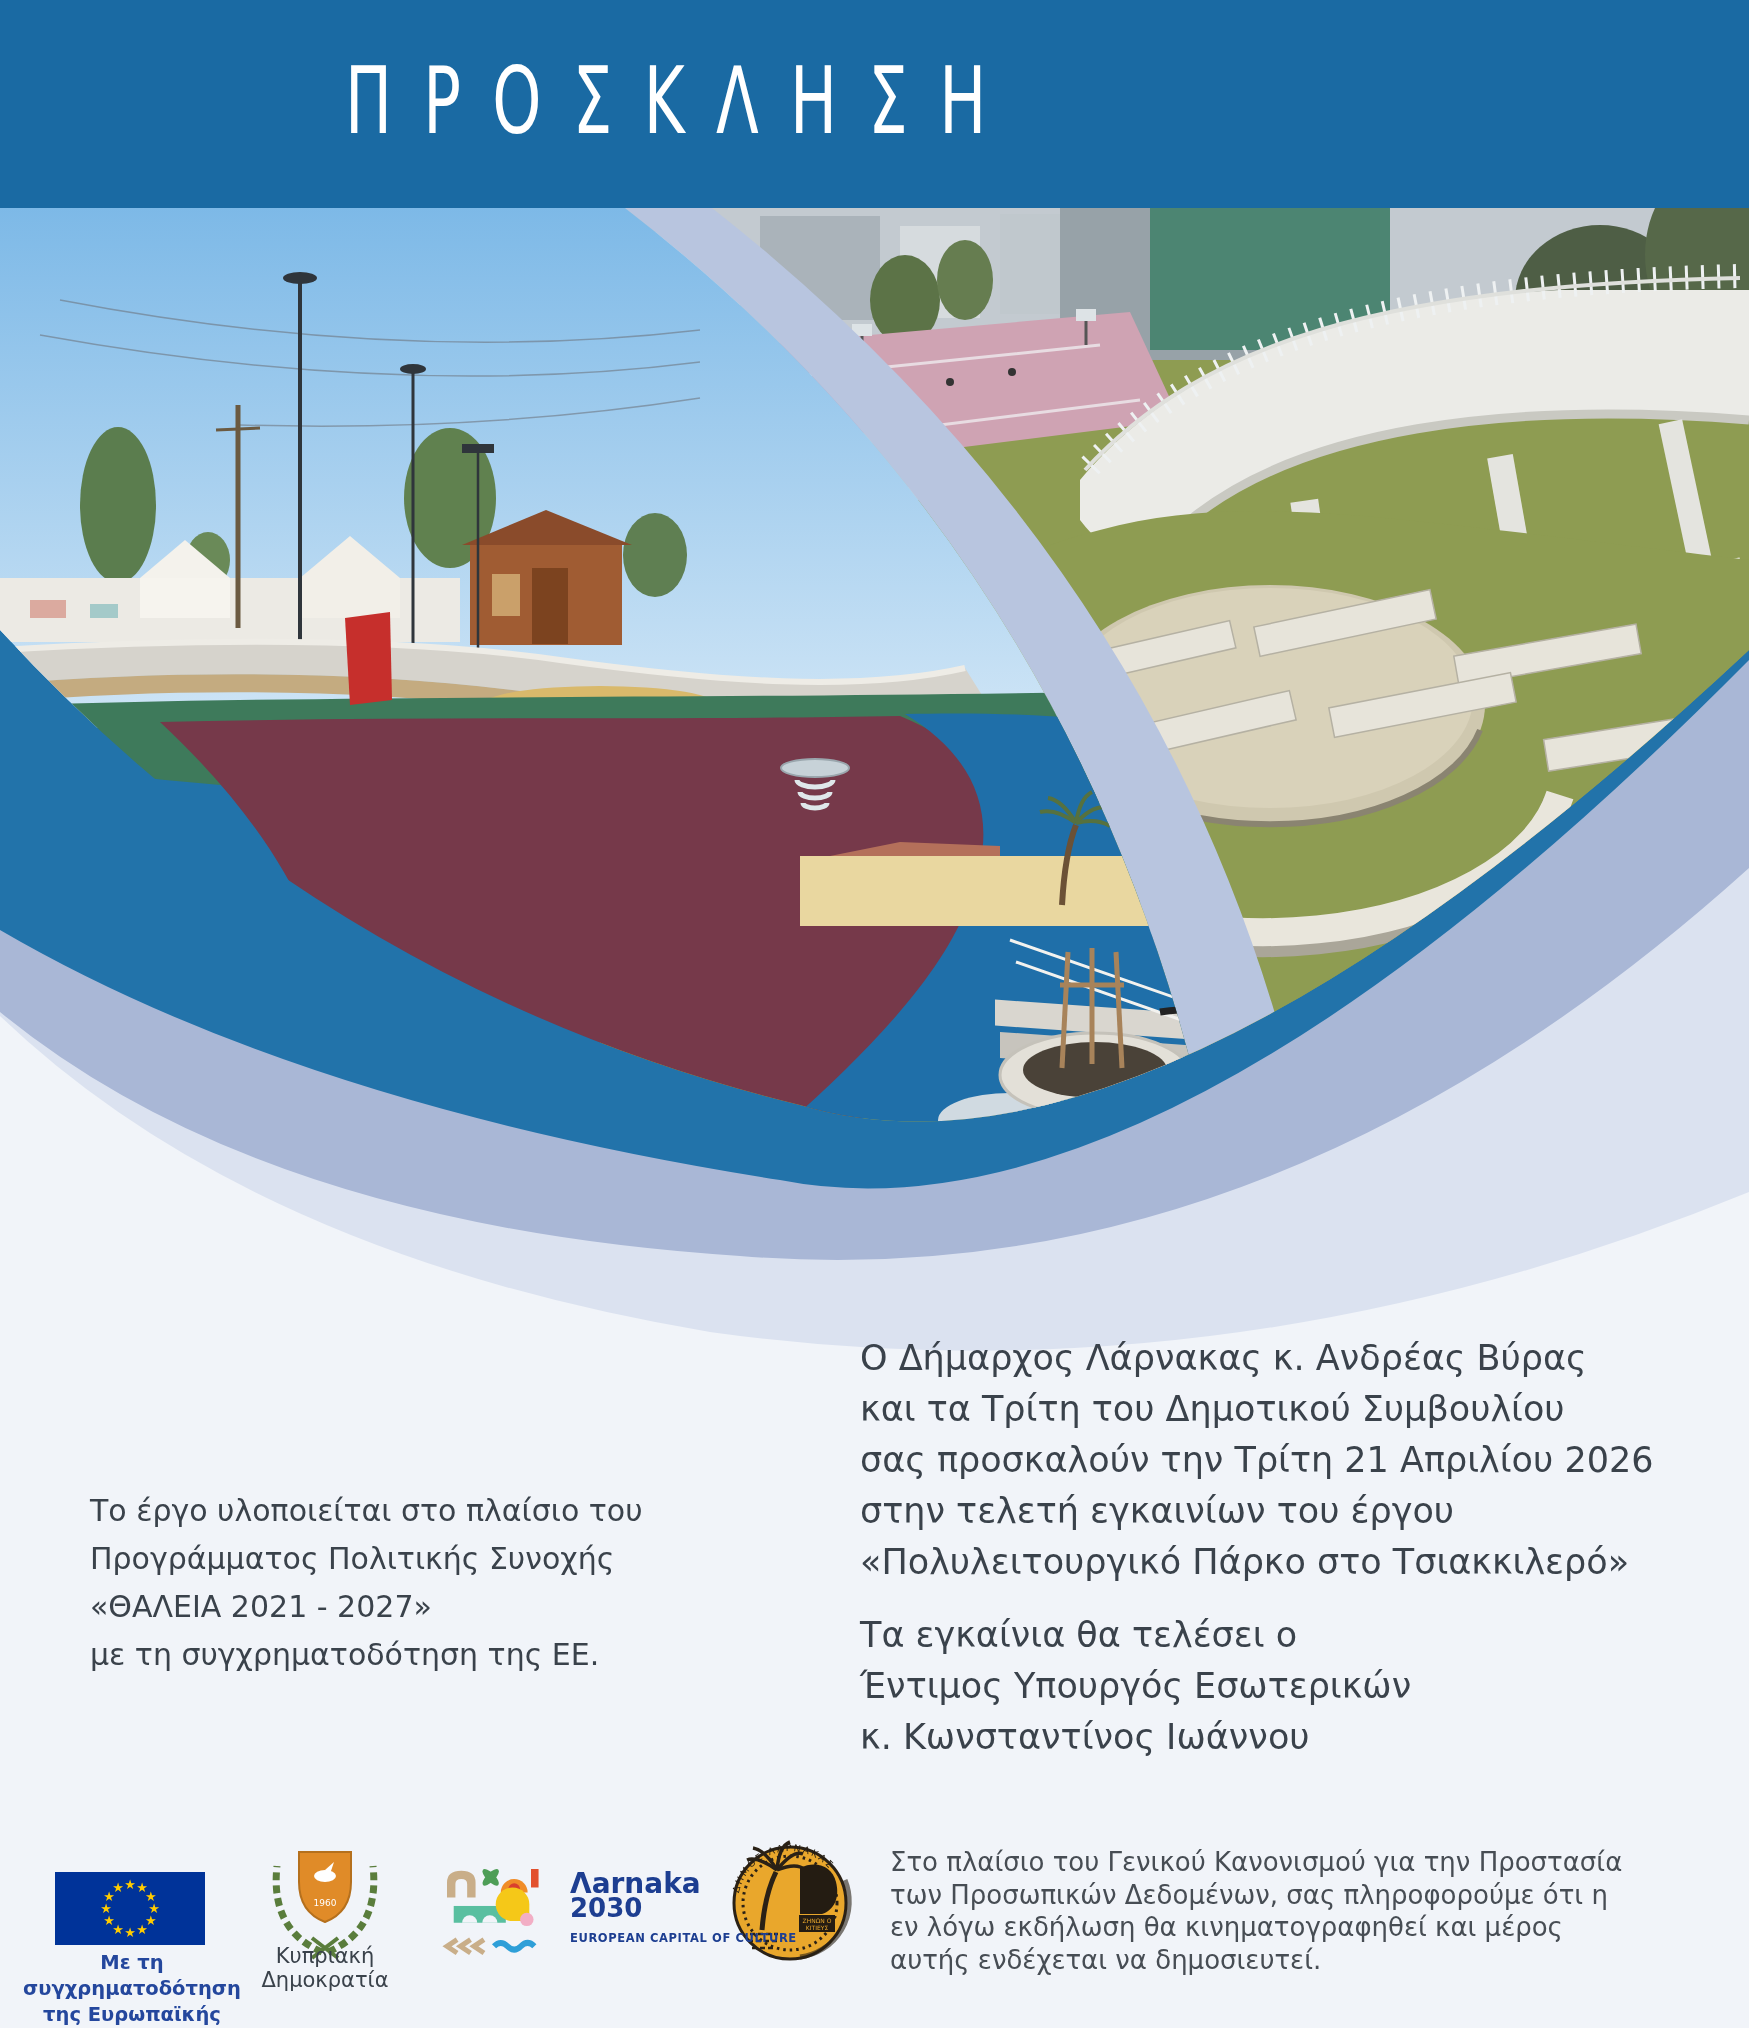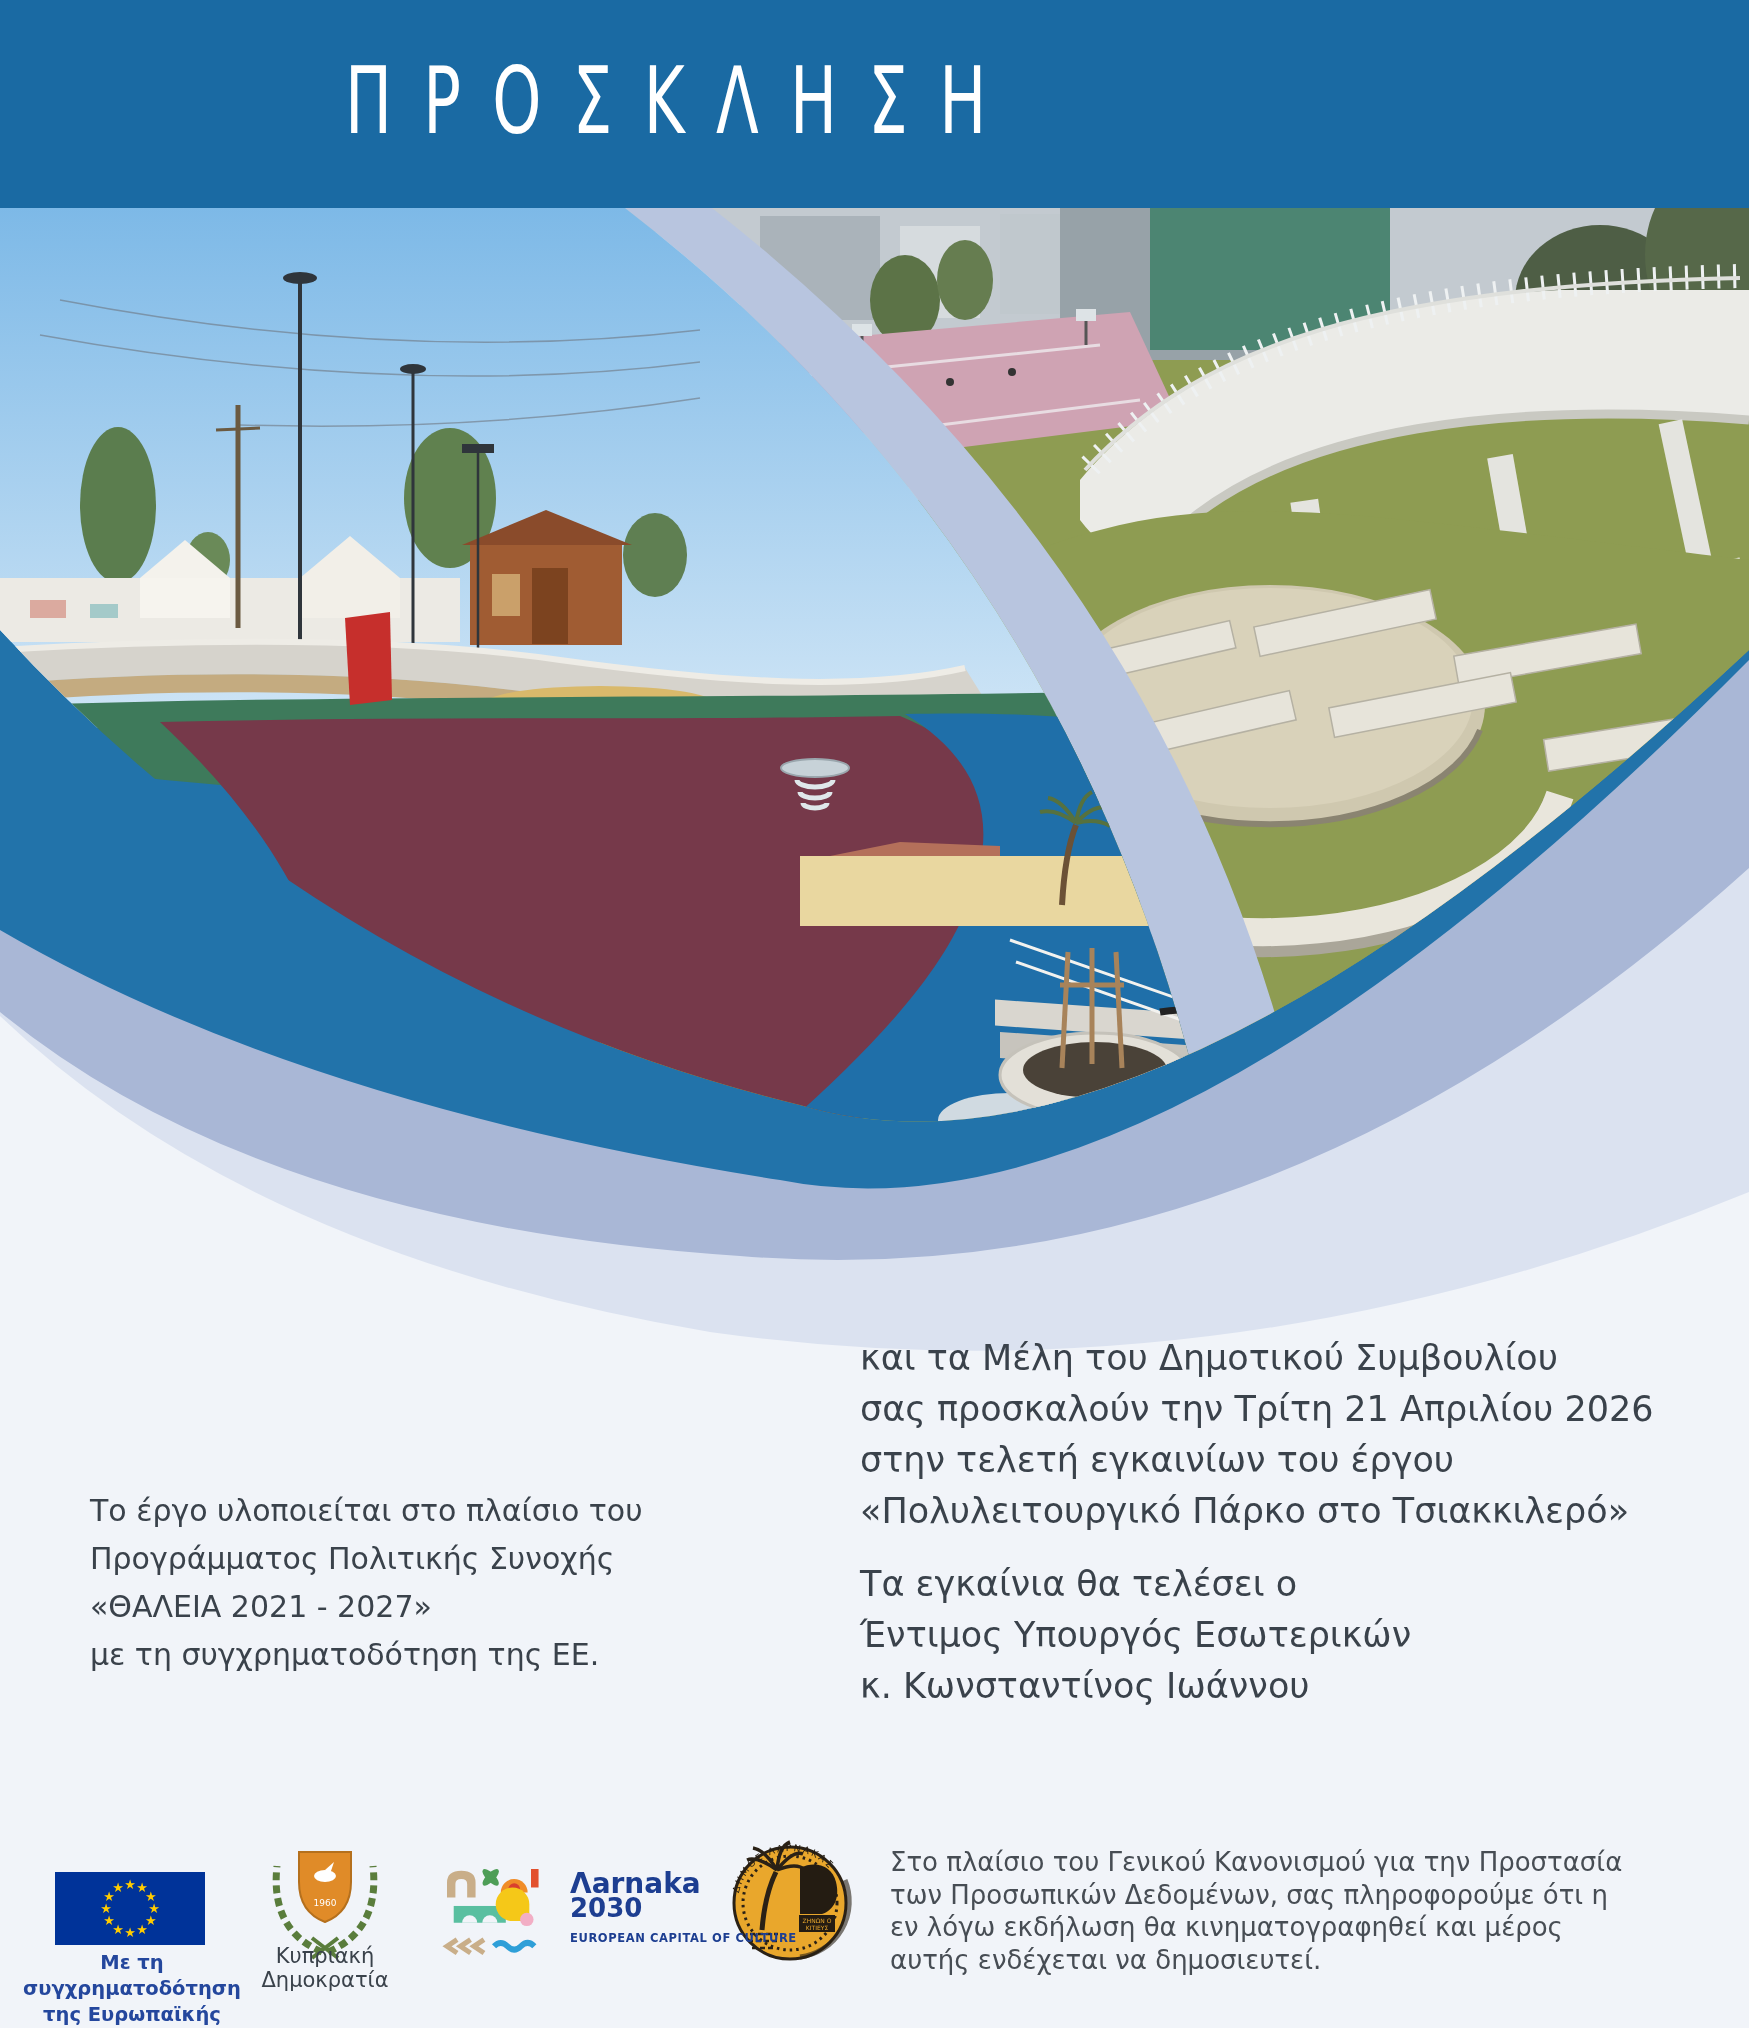--- a/index.html
+++ b/index.html
@@ -259,21 +259,22 @@
   <div class="title">ΠΡΟΣΚΛΗΣΗ</div>
 
   <div class="program-block">
     <div>Το έργο υλοποιείται στο πλαίσιο του</div>
     <div>Προγράμματος Πολιτικής Συνοχής</div>
     <div class="b">«ΘΑΛΕΙΑ 2021 - 2027»</div>
     <div>με τη συγχρηματοδότηση της ΕΕ.</div>
   </div>
 
   <div class="invite-block">
-    <div>και τα Μέλη του Δημοτικού Συμβουλίου</div>
+    <div>Ο Δήμαρχος Λάρνακας κ. Ανδρέας Βύρας</div>
+    <div>και τα Τρίτη του Δημοτικού Συμβουλίου</div>
     <div><span>σας προσκαλούν την </span> <span class="b">Τρίτη 21 Απριλίου 2026</span></div>
     <div>στην τελετή εγκαινίων του έργου</div>
     <div class="b">«Πολυλειτουργικό Πάρκο στο Τσιακκιλερό»</div>
     <div class="gap"></div>
     <div>Τα εγκαίνια θα τελέσει ο</div>
     <div>Έντιμος Υπουργός Εσωτερικών</div>
     <div class="b">κ. Κωνσταντίνος Ιωάννου</div>
   </div>
 
   <div class="gdpr">Στο πλαίσιο του Γενικού Κανονισμού για την Προστασία των Προσωπικών Δεδομένων, σας πληροφορούμε ότι η εν λόγω εκδήλωση  θα κινηματογραφηθεί και μέρος αυτής ενδέχεται να δημοσιευτεί.</div>

